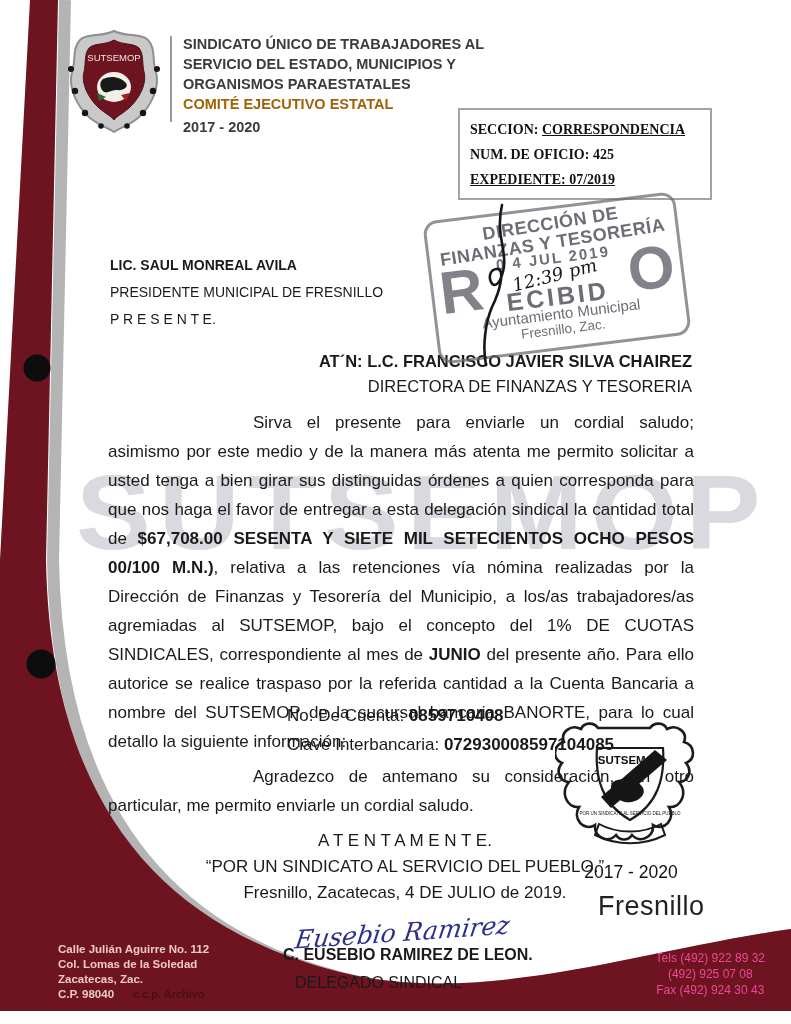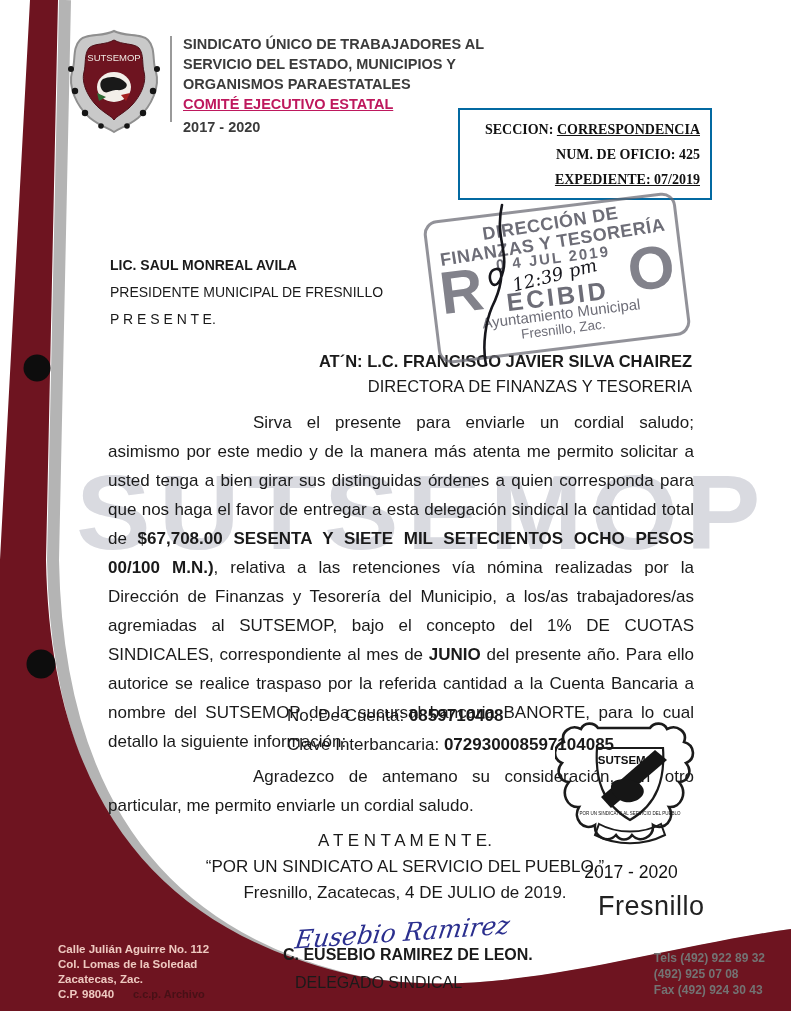--- a/index.html
+++ b/index.html
@@ -13,27 +13,27 @@
   
   .watermark{left:76px;top:448px;z-index:1;font-size:112px;font-weight:bold;
     color:#d9dae0;letter-spacing:8px;transform:scaleY(0.95);white-space:nowrap;
     user-select:none;}
 
   
   .logo{left:63px;top:27px;z-index:2;}
   .hdr-divider{left:170px;top:36px;width:2px;height:86px;background:#9a9a9a;z-index:2;}
   .hdr-text{left:183px;top:34px;z-index:2;line-height:20px;font-size:14.5px;
     font-weight:bold;color:#3b3b3b;}
-  .hdr-text .committee{color:#be185d;text-decoration:underline;}
+  .hdr-text .committee{color:#a16207;}
   .hdr-text .period{margin-top:3px;}
 
   
-  .ref-box{left:458px;top:108px;width:230px;z-index:2;border:2px solid #0369a1;
+  .ref-box{left:458px;top:108px;width:230px;z-index:2;border:2px solid #a3a3a3;
     padding:7px 10px 6px 10px;font-family:"Liberation Serif",serif;
-    font-weight:bold;font-size:14px;line-height:25px;color:#111;text-align:right;}
+    font-weight:bold;font-size:14px;line-height:25px;color:#111;}
   .u{text-decoration:underline;}
 
   
   .rstamp{left:430px;top:206px;width:248px;height:138px;z-index:3;
     transform:rotate(-7deg);border:3.5px solid rgba(104,104,114,.72);
     border-radius:14px;color:#6d6d77;text-align:center;}
   .rstamp .dept{margin-top:4px;font-size:18px;font-weight:bold;line-height:21px;
     transform:rotate(-2deg);letter-spacing:.5px;}
   .rstamp .mid{display:flex;align-items:center;justify-content:space-between;
     padding:0 6px;margin-top:-4px;}
@@ -75,22 +75,22 @@
     font-family:"DejaVu Serif",serif;font-style:italic;font-size:25px;
     transform:rotate(-4deg) skewX(-12deg);white-space:nowrap;}
   .sig-name{left:283px;top:946px;z-index:5;font-size:16px;font-weight:bold;}
   .sig-title{left:295px;top:974px;width:250px;z-index:5;font-size:16px;}
 
   
   .footer-left{left:30px;top:942px;z-index:6;font-size:11.5px;font-weight:bold;
     line-height:15px;color:#eec9c0;margin-left:28px;}
   .footer-ccp{left:133px;top:988px;z-index:6;font-size:11px;font-weight:bold;
     color:#471016;}
-  .footer-right{right:26px;top:950px;z-index:6;font-size:12px;font-weight:bold;
-    line-height:16px;color:#737373;text-align:left;}
+  .footer-right{right:26px;top:950px;z-index:6;font-size:12px;font-weight:normal;
+    line-height:16px;color:#ec4899;text-align:center;}
 </style>
 </head>
 <body>
 
 <svg class="abs" id="band-svg" width="791" height="1024" viewBox="0 0 791 1024">
   <path d="M 65 0 L 53 560 C 57 792 155 930 342 978 C 482 1014 642 956 791 935" fill="none" stroke="#b4b4b4" stroke-width="12"></path>
   <path d="M 30 0 L 58 0 L 46 560 C 50 790 150 925 340 972 C 480 1008 640 950 791 929 L 791 1011 L 0 1011 L 0 560 Z" fill="#6e1420"></path>
   <circle cx="37" cy="368" r="13.5" fill="#0d0d0d"></circle>
   <circle cx="41" cy="664" r="14.5" fill="#0d0d0d"></circle>
 </svg>

